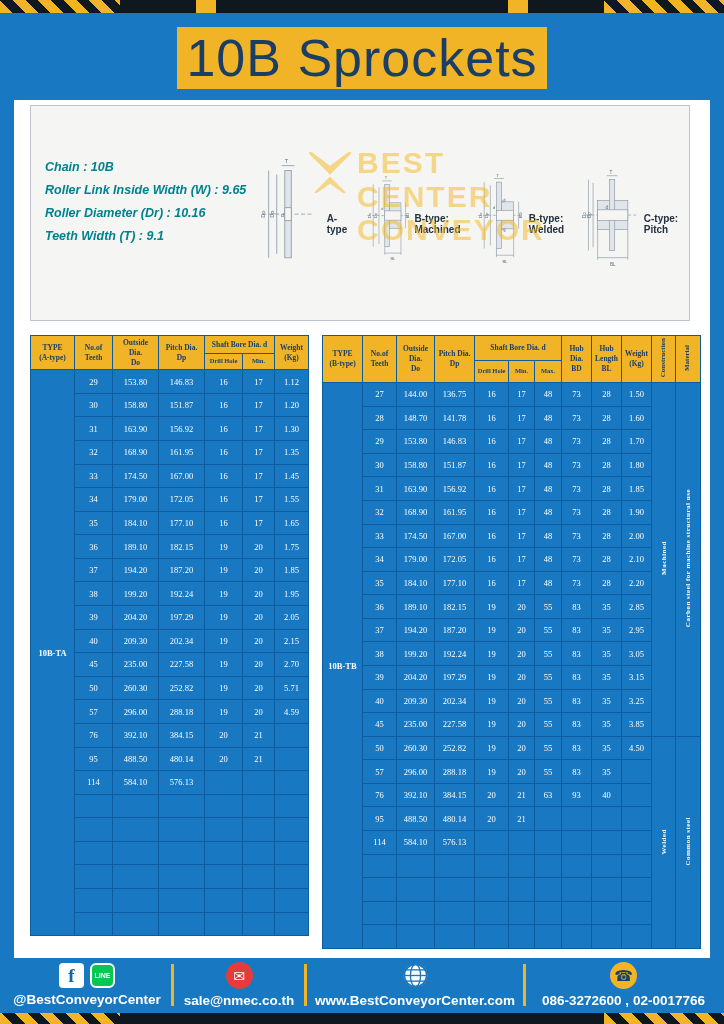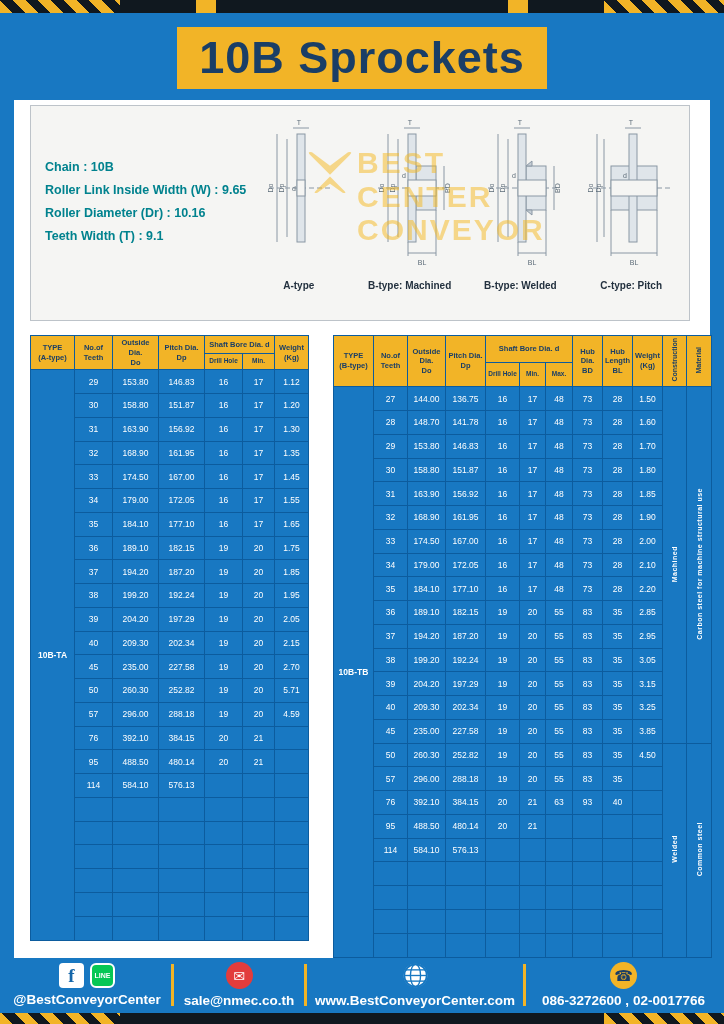--- a/index.html
+++ b/index.html
@@ -15,43 +15,43 @@
   .edge-strip.top{top:0;}
   .edge-strip.bottom{bottom:0;height:11px;}
   .hazard{position:absolute;top:0;height:100%;width:120px;
     background:repeating-linear-gradient(45deg,var(--yellow) 0 9px,var(--dark) 9px 18px);}
   .hazard.left{left:0;} .hazard.right{right:0;}
   .mount{position:absolute;top:0;width:20px;height:13px;background:var(--yellow);z-index:6;}
 
   
   .title-banner{position:absolute;top:27px;left:50%;transform:translateX(-50%);
     width:370px;height:62px;background:var(--yellow);display:flex;align-items:center;justify-content:center;z-index:4;}
-  .title-banner span{font-size:45px;font-weight:bold;color:var(--navy);letter-spacing:1px;}
+  .title-banner span{font-size:52px;font-weight:normal;color:var(--navy);letter-spacing:1px;}
 
   
   .content{position:absolute;top:100px;left:14px;width:696px;height:858px;background:#ffffff;}
 
   
   .spec-panel{position:absolute;top:5px;left:16px;width:660px;height:216px;
     background:#f5f5f3;border:1px solid #bdc3c9;display:flex;box-sizing:border-box;}
   .spec-text{width:210px;padding:50px 0 0 14px;box-sizing:border-box;}
-  .spec-line{color:var(--teal);font-weight:bold;font-size:12.5px;line-height:1.85;white-space:nowrap;}
+  .spec-line{color:var(--teal);font-weight:bold;font-size:12.5px;line-height:1.85;white-space:nowrap;font-style:italic;}
   .diagram-area{position:relative;flex:1;display:flex;justify-content:space-evenly;padding-top:12px;}
-  .diagram{position:relative;z-index:2;display:flex;flex-direction:column;align-items:center;width:106px;}
+  .diagram{position:relative;z-index:2;display:flex;flex-direction:row;align-items:center;width:106px;}
   .diagram svg{display:block;}
   .caption{font-size:10px;color:#23313f;margin-top:10px;font-weight:bold;}
   .dline{stroke:#8a97a4;stroke-width:1;fill:none;}
   .dpart{fill:#dfe5ea;stroke:#8a97a4;stroke-width:1;}
   .dtext{fill:#5d6c79;font-size:7px;font-family:"Liberation Sans",sans-serif;}
   .watermark{position:absolute;z-index:3;left:46px;top:40px;display:flex;align-items:flex-start;
     opacity:.5;pointer-events:none;padding-left:16px;}
   .wm-text div{font-size:30px;font-weight:bold;color:#f5b91f;line-height:1.12;letter-spacing:2px;}
 
   
-  .tables{position:absolute;top:235px;left:16px;width:540px;display:flex;gap:24px;}
+  .tables{position:absolute;top:235px;left:16px;width:540px;display:flex;gap:13px;font-family:Liberation Serif, serif;}
   .data-table{border-collapse:collapse;table-layout:fixed;}
   .data-table.ta{width:278px;} .data-table.tb{width:378px;}
   .data-table th,.data-table td{border:1px solid var(--blue-dark);overflow:hidden;padding:0;}
   .data-table thead th{background:var(--yellow);color:var(--navy);font-size:7.5px;font-weight:bold;
     line-height:1.3;padding:2px 0;text-align:center;vertical-align:middle;}
   .data-table thead th.sub{font-size:6.5px;}
   .hl{display:block;}
   .data-table tbody td{background:var(--blue);color:#ffffff;font-size:8.5px;text-align:center;
     height:21.8px;vertical-align:middle;}
   .group-cell{font-weight:bold;font-size:9px;}

